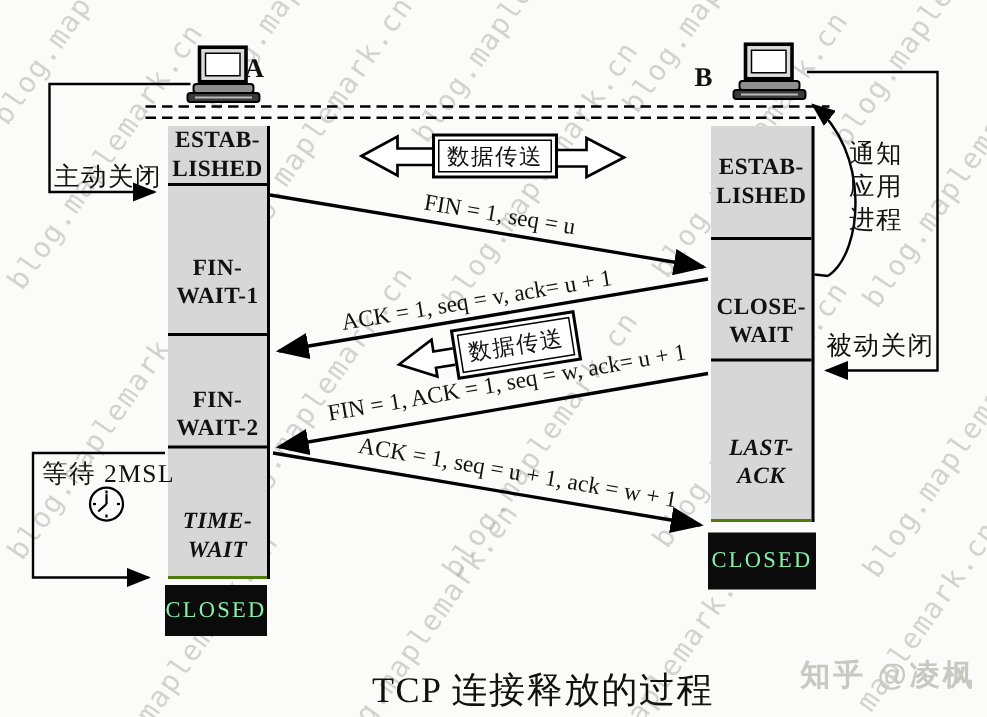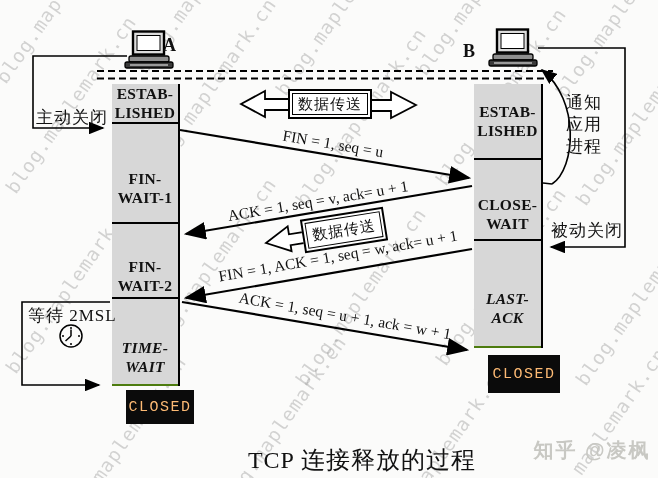--- a/index.html
+++ b/index.html
@@ -23,23 +23,23 @@
   .col{position:absolute;z-index:2;display:flex;flex-direction:column;background:#d7d7d7;border-right:2px solid #000;gap:30px;}
   .col-client{left:112px;top:84px;width:68px;height:302px;}
   .col-server{left:474px;top:84px;width:69px;height:264px;}
   .seg{display:flex;flex-direction:column;align-items:center;justify-content:center;border-bottom:2px solid #000;width:100%;}
   .seg:last-child{border-bottom:2px solid #4d7c0f;font-style:italic;}
   .seg span{
     font-family:"Liberation Serif", serif;font-weight:bold;
     font-size:15.5px;line-height:19px;letter-spacing:.3px;white-space:nowrap;
   }
   .closed-box{
-    position:absolute;z-index:3;background:#0b0b0b;color:#fdba74;
+    position:absolute;z-index:3;background:#0b0b0b;color:#86efac;
     display:flex;align-items:center;justify-content:center;
-    font-family:Liberation Mono, monospace;font-size:15px;letter-spacing:1.5px;margin-left:16px;
+    font-family:Liberation Serif, serif;font-size:15px;letter-spacing:1.5px;
   }
   .closed-client{left:110px;top:390px;width:68px;height:34px;}
   .closed-server{left:472px;top:355px;width:72px;height:38px;}
   
   .overlay{position:absolute;left:0;top:0;z-index:4;pointer-events:none;}
   
   .role{position:absolute;z-index:5;text-align:center;font-size:18px;letter-spacing:1px;}
   .role-client{left:112px;top:11px;width:66px;}
   .role-server{left:472px;top:11px;width:72px;}
   .host{position:absolute;z-index:6;font-weight:bold;font-size:18px;font-family:"Liberation Serif", serif;}

